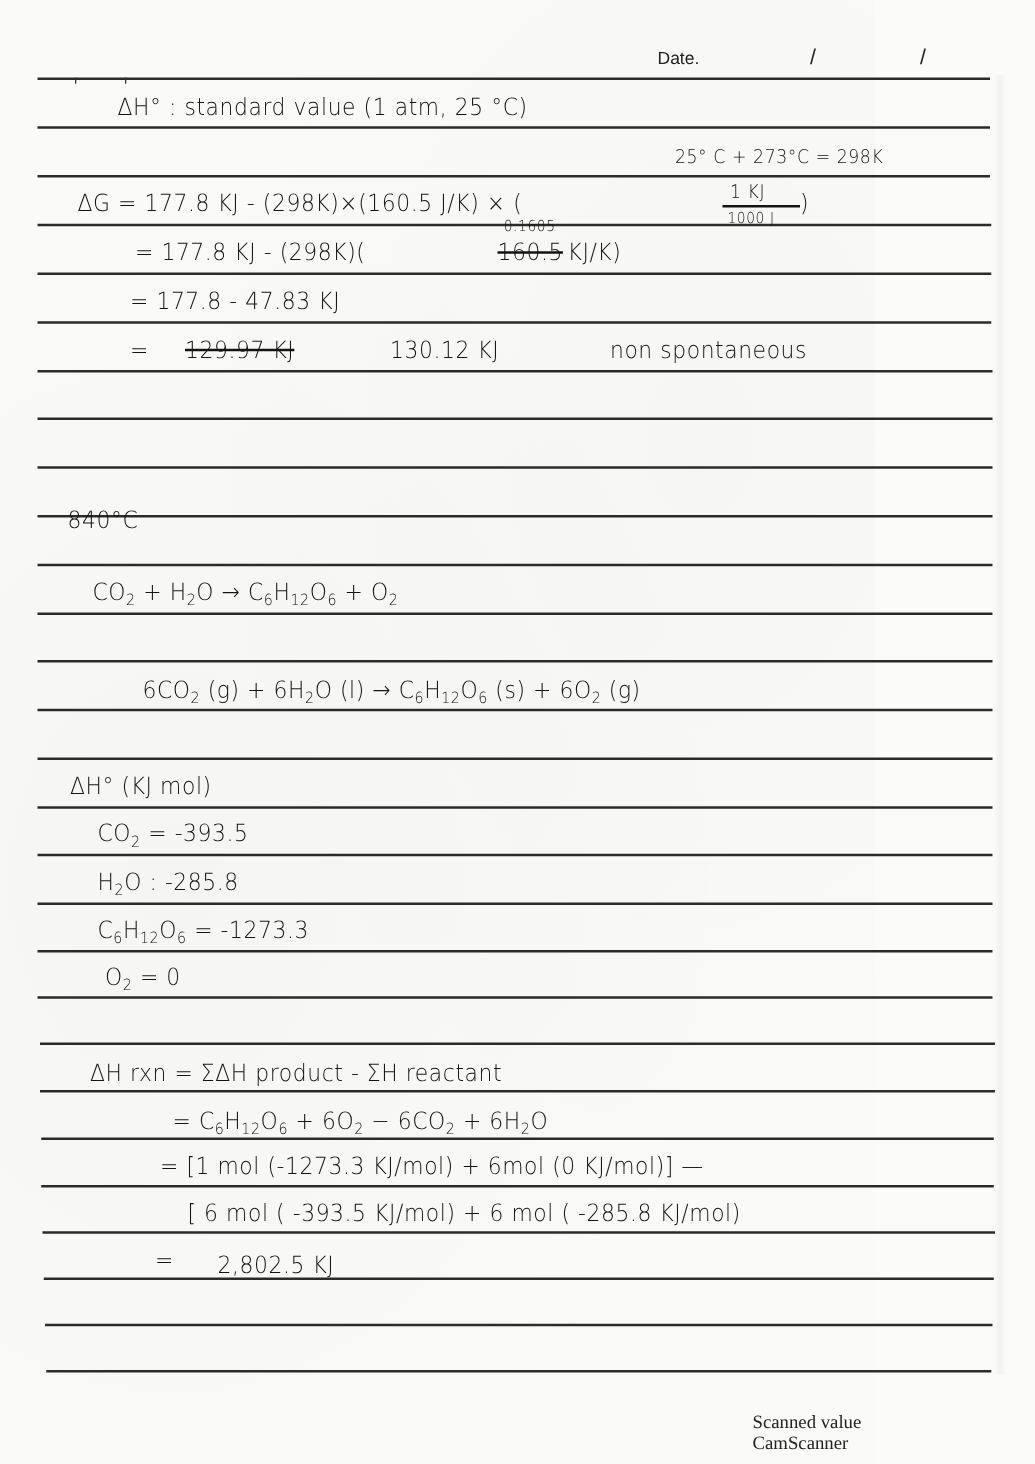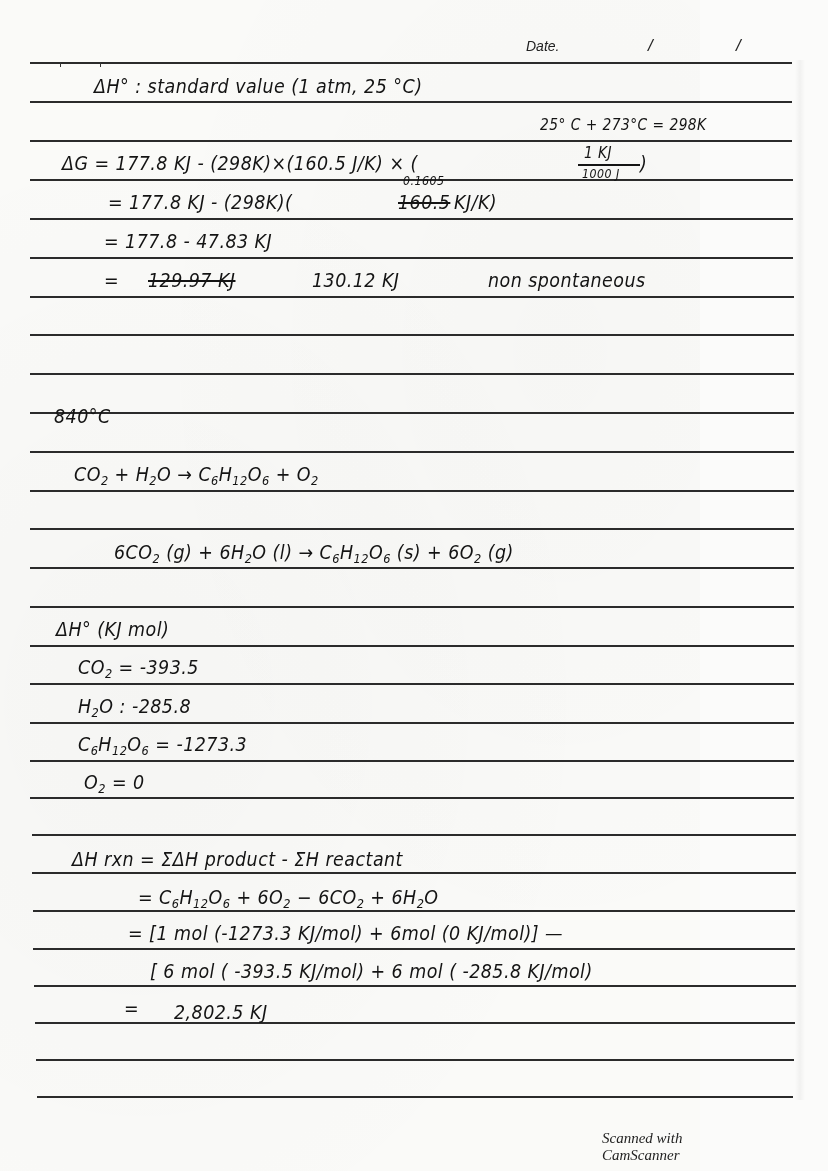--- a/index.html
+++ b/index.html
@@ -8,21 +8,20 @@
       background: #fbfbfa;
       font-family: "DejaVu Sans", sans-serif;
       color: #161616;
     }
     .page {
       position: absolute; left: 0; top: 0; width: 700px; height: 1171px;
       background:
         radial-gradient(ellipse at 20% 60%, rgba(0,0,0,0.018), transparent 60%),
         radial-gradient(ellipse at 80% 30%, rgba(0,0,0,0.015), transparent 55%),
         #fafaf8;
-      font-style: italic;
     }
     .right-shadow {
       position: absolute; left: 795px; top: 60px; width: 10px; height: 1040px;
       background: linear-gradient(to right, rgba(0,0,0,0.0), rgba(0,0,0,0.04), rgba(0,0,0,0.0));
     }
     .rule {
       position: absolute; left: 30px; height: 1.6px; background: #2b2b2b;
     }
     .tick {
       position: absolute; top: 62px; width: 1px; height: 5px; background: #333;
@@ -152,14 +151,14 @@
   <span class="hw" style="left:138px;top:886px">
     <span>=    C</span><sub>6</sub><span>H</span><sub>12</sub><span>O</span><sub>6</sub><span>  + 6O</span><sub>2</sub><span>  −  6CO</span><sub>2</sub><span> +  6H</span><sub>2</sub><span>O</span>
   </span>
 
   <span class="hw" style="left:128px;top:922px">= [1 mol (-1273.3  KJ/mol) + 6mol (0 KJ/mol)] —</span>
   <span class="hw" style="left:150px;top:960px">[ 6 mol ( -393.5  KJ/mol)  +  6  mol  ( -285.8  KJ/mol)</span>
 
   <span class="hw" style="left:124px;top:997px">=</span>
   <span class="hw" style="left:174px;top:1001px">2,802.5   KJ</span>
 
-  <span class="footer">Scanned with CamScanner</span>
+  <span class="footer">Scanned value CamScanner</span>
 </div>
 
 </body></html>

